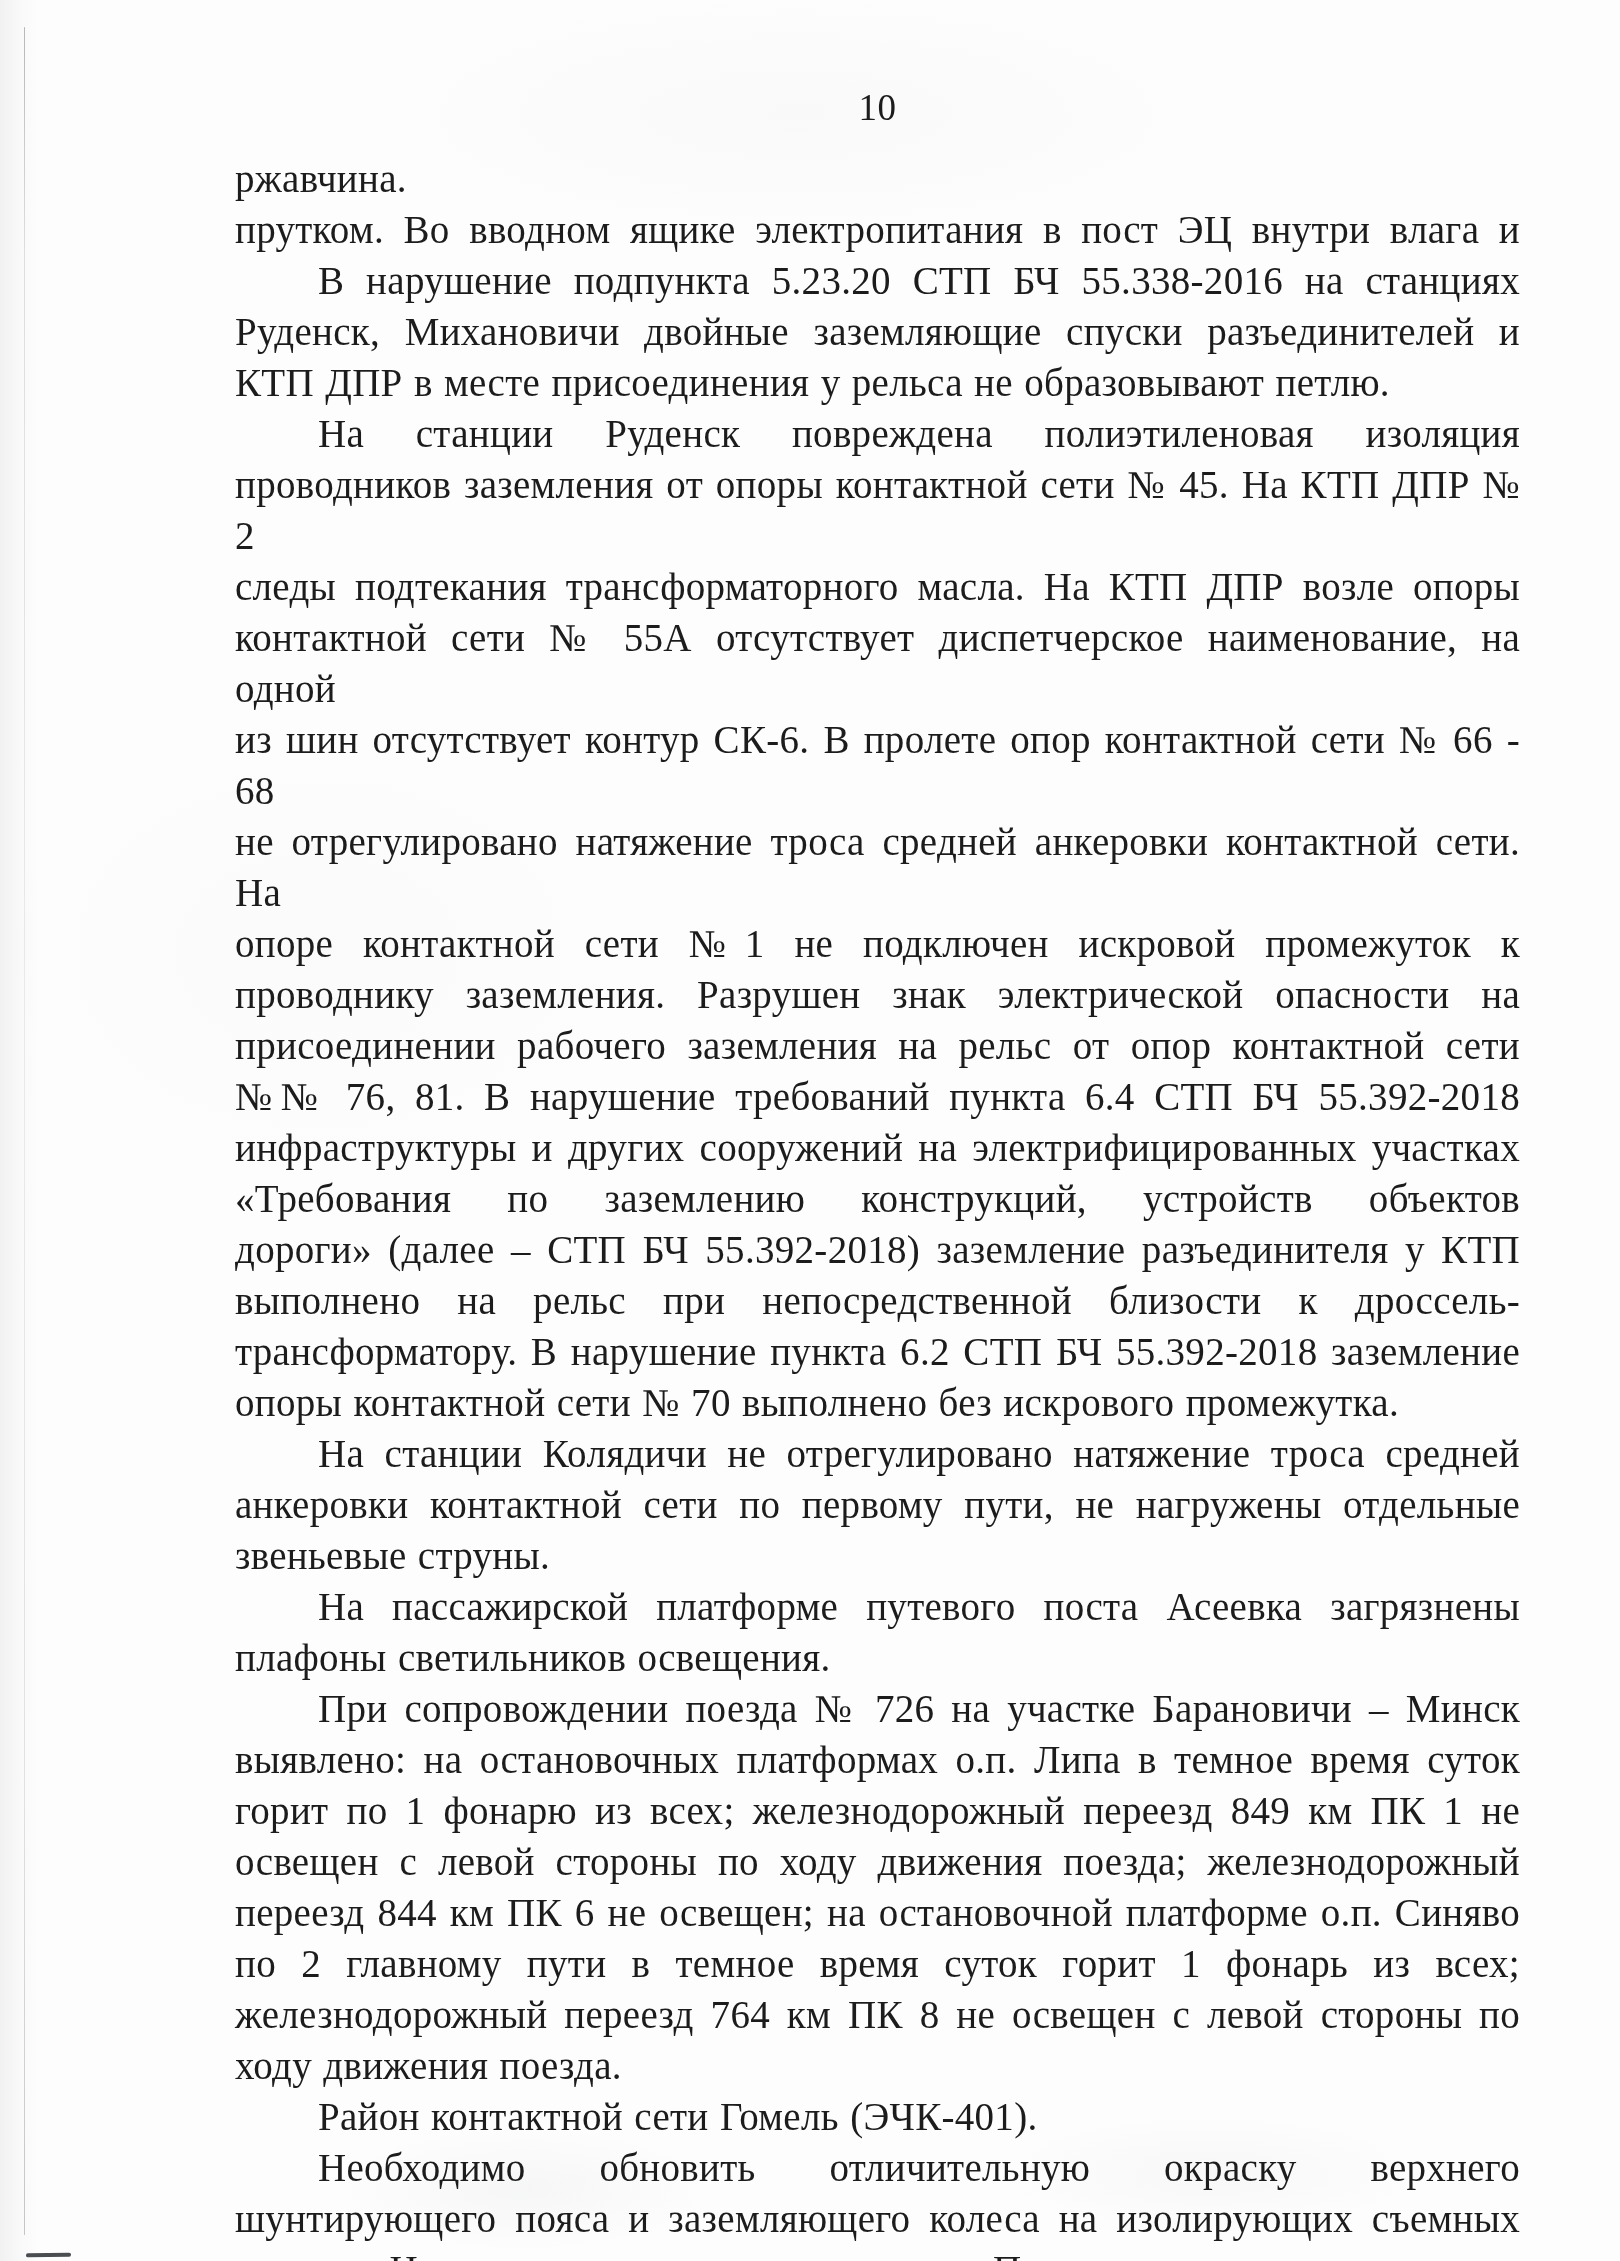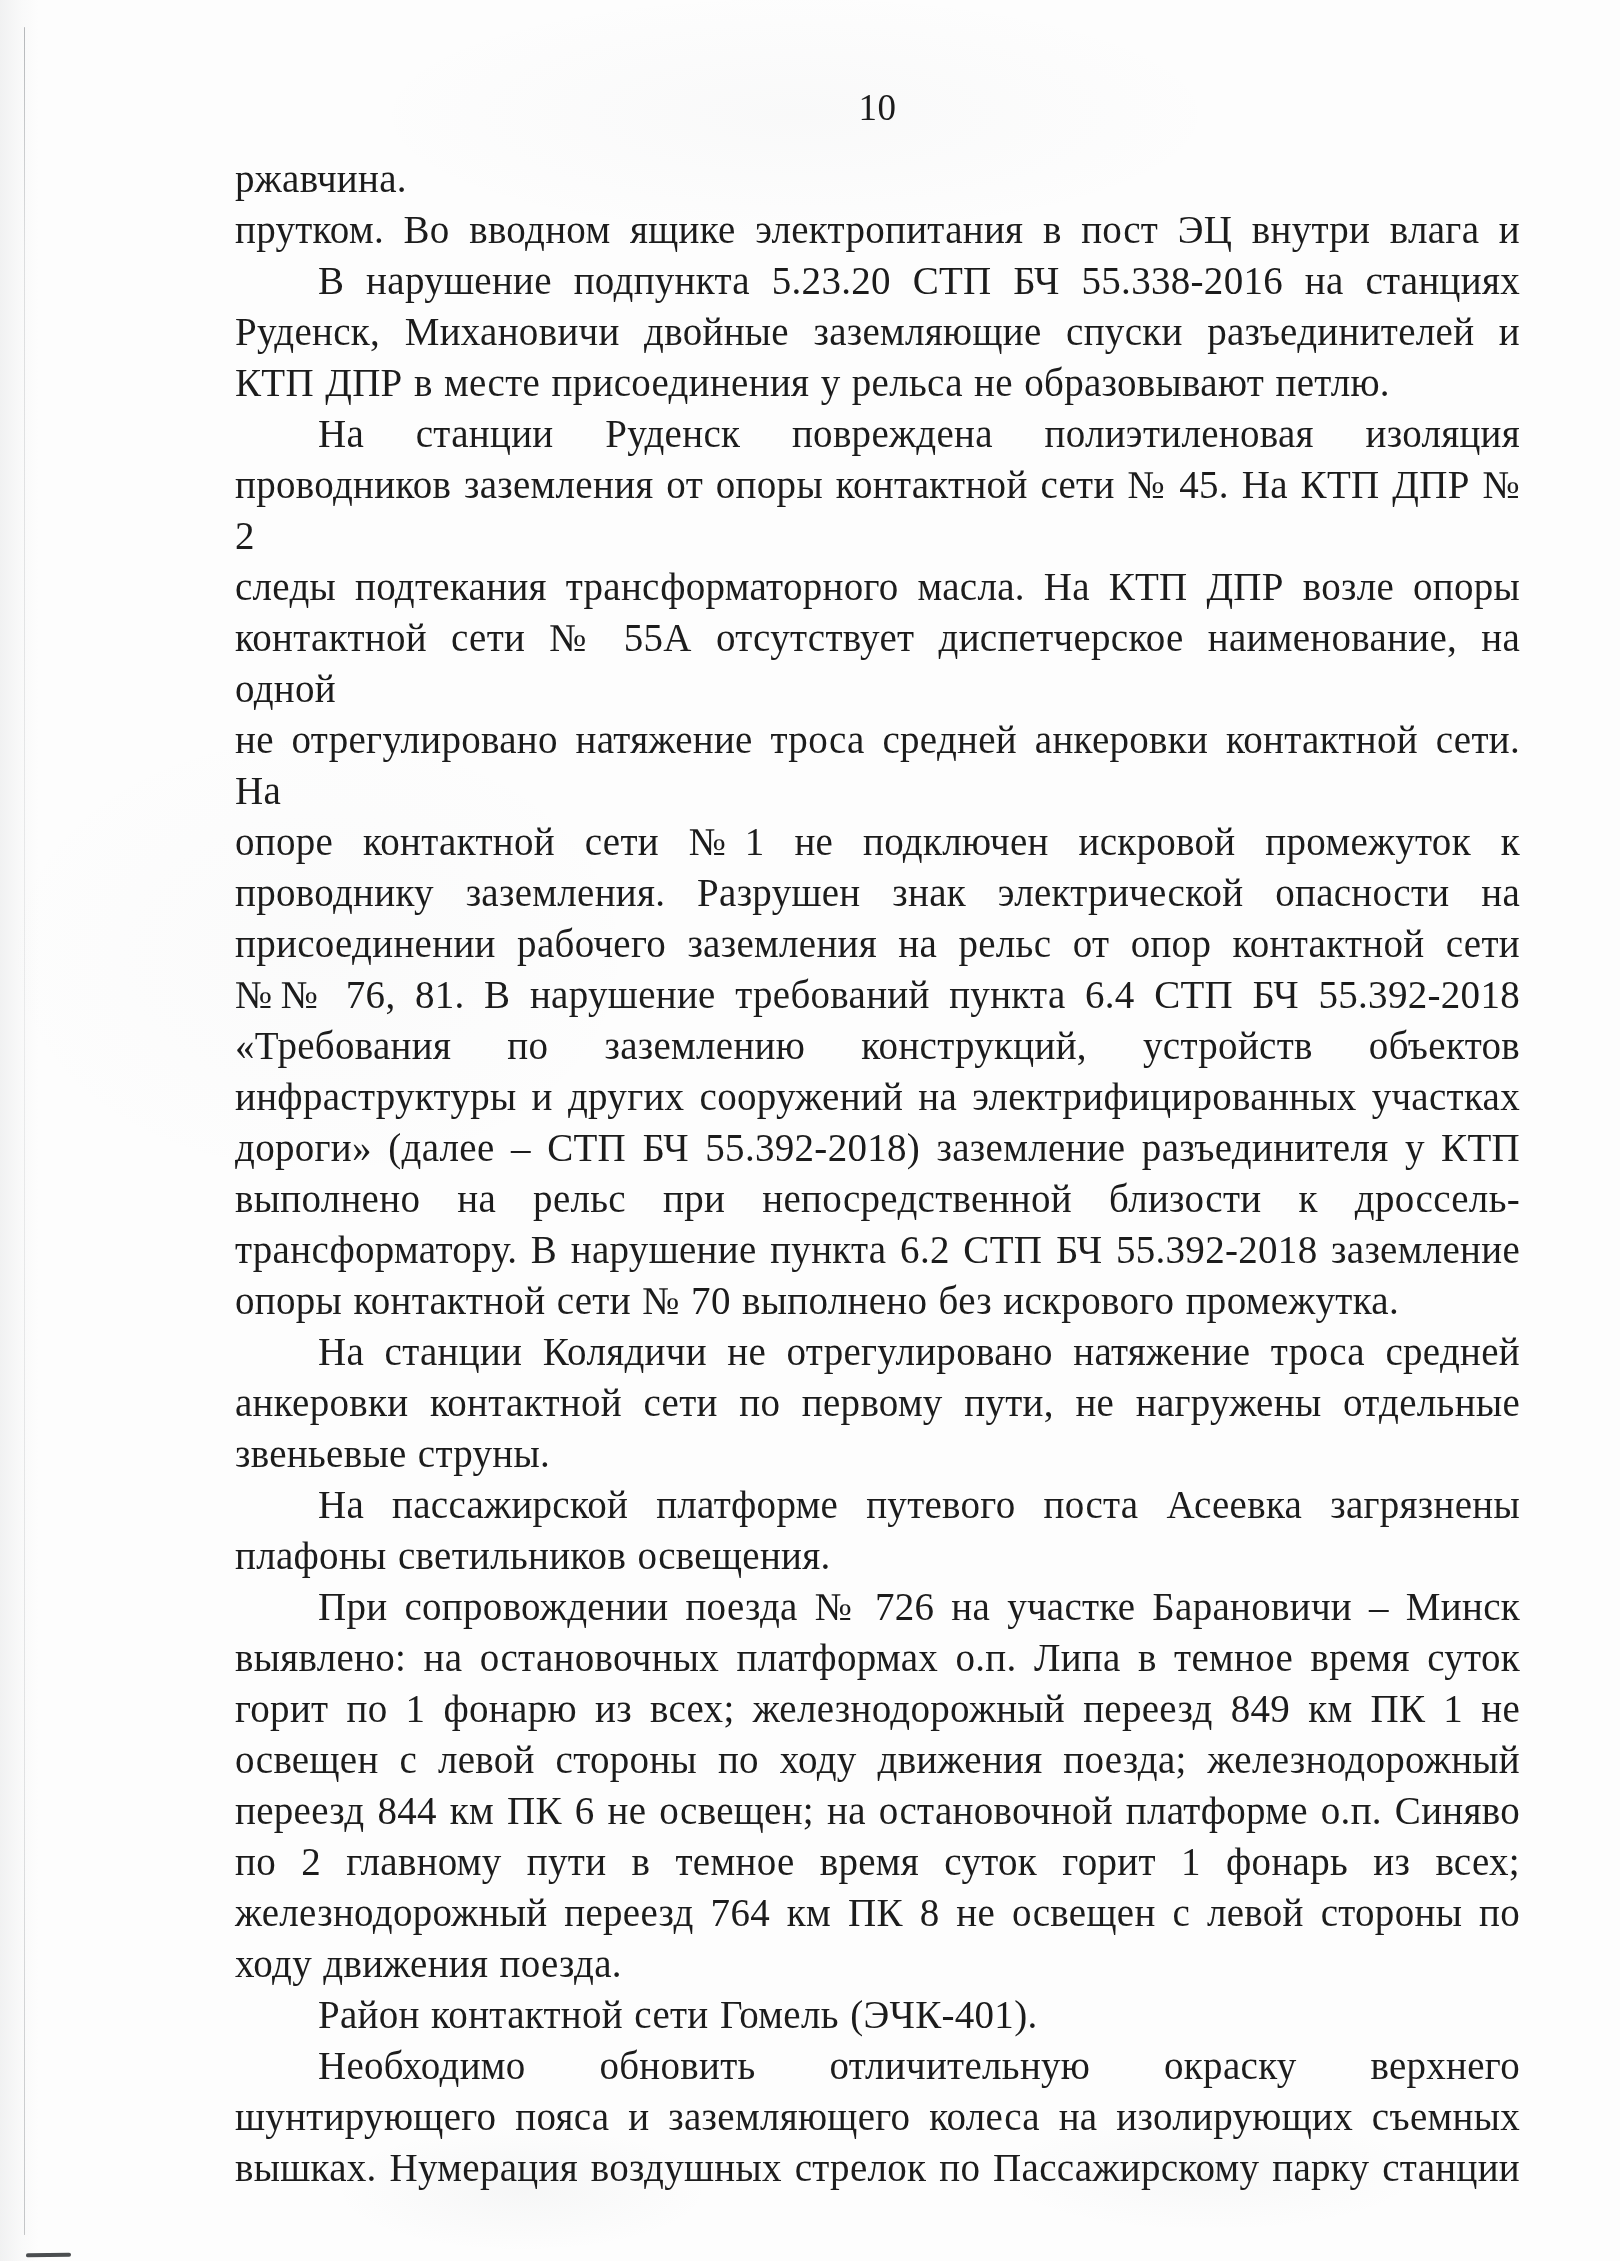--- a/index.html
+++ b/index.html
@@ -100,27 +100,28 @@
       <div class="paragraph">
         <div class="line indent">В нарушение подпункта 5.23.20 СТП БЧ 55.338-2016 на станциях</div>
         <div class="line">Руденск, Михановичи  двойные заземляющие спуски разъединителей и</div>
         <div class="line last">КТП ДПР в месте присоединения у рельса не образовывают петлю.</div>
       </div>
       <div class="paragraph">
         <div class="line indent">На станции Руденск повреждена полиэтиленовая изоляция</div>
         <div class="line">проводников заземления от опоры контактной сети № 45. На КТП ДПР № 2</div>
         <div class="line">следы подтекания трансформаторного масла. На КТП ДПР возле опоры</div>
         <div class="line">контактной сети № 55А отсутствует диспетчерское наименование, на одной</div>
+        <div class="line">из шин отсутствует контур СК-6. В пролете опор контактной сети № 66 - 68</div>
         <div class="line">не отрегулировано натяжение троса средней анкеровки контактной сети. На</div>
         <div class="line">опоре контактной сети №1 не подключен искровой промежуток к</div>
         <div class="line">проводнику заземления. Разрушен знак электрической опасности на</div>
         <div class="line">присоединении рабочего заземления на рельс от опор контактной сети</div>
         <div class="line">№№ 76, 81. В нарушение требований пункта 6.4 СТП БЧ 55.392-2018</div>
+        <div class="line">инфраструктуры и других сооружений на электрифицированных участках</div>
         <div class="line">«Требования по заземлению конструкций, устройств объектов</div>
-        <div class="line">инфраструктуры и других сооружений на электрифицированных участках</div>
         <div class="line">дороги» (далее – СТП БЧ 55.392-2018) заземление разъединителя у КТП</div>
         <div class="line">выполнено на рельс при непосредственной близости к дроссель-</div>
         <div class="line">трансформатору. В нарушение пункта 6.2 СТП БЧ 55.392-2018  заземление</div>
         <div class="line last">опоры контактной сети № 70 выполнено без искрового промежутка.</div>
       </div>
       <div class="paragraph">
         <div class="line indent">На станции Колядичи не отрегулировано натяжение троса средней</div>
         <div class="line">анкеровки контактной сети по первому пути, не нагружены отдельные</div>
         <div class="line last">звеньевые струны.</div>
       </div>

